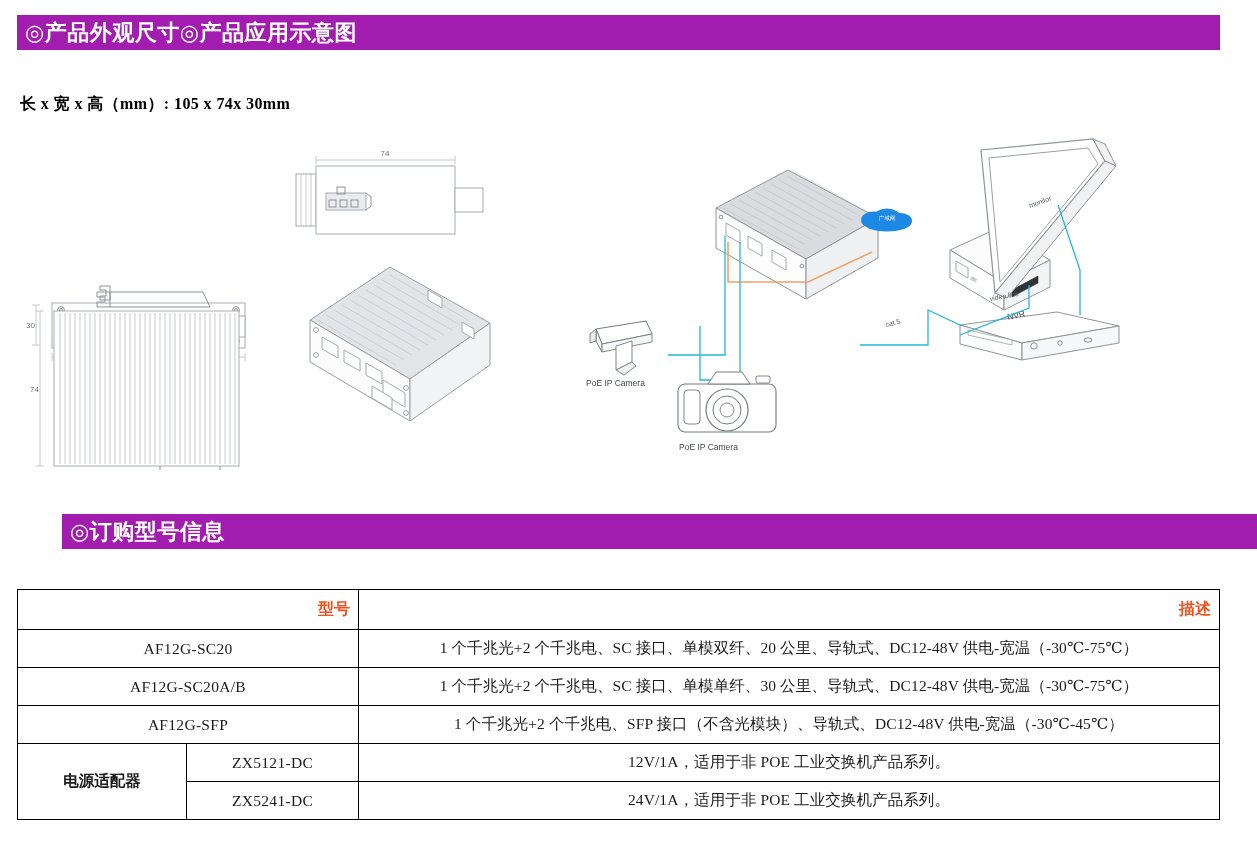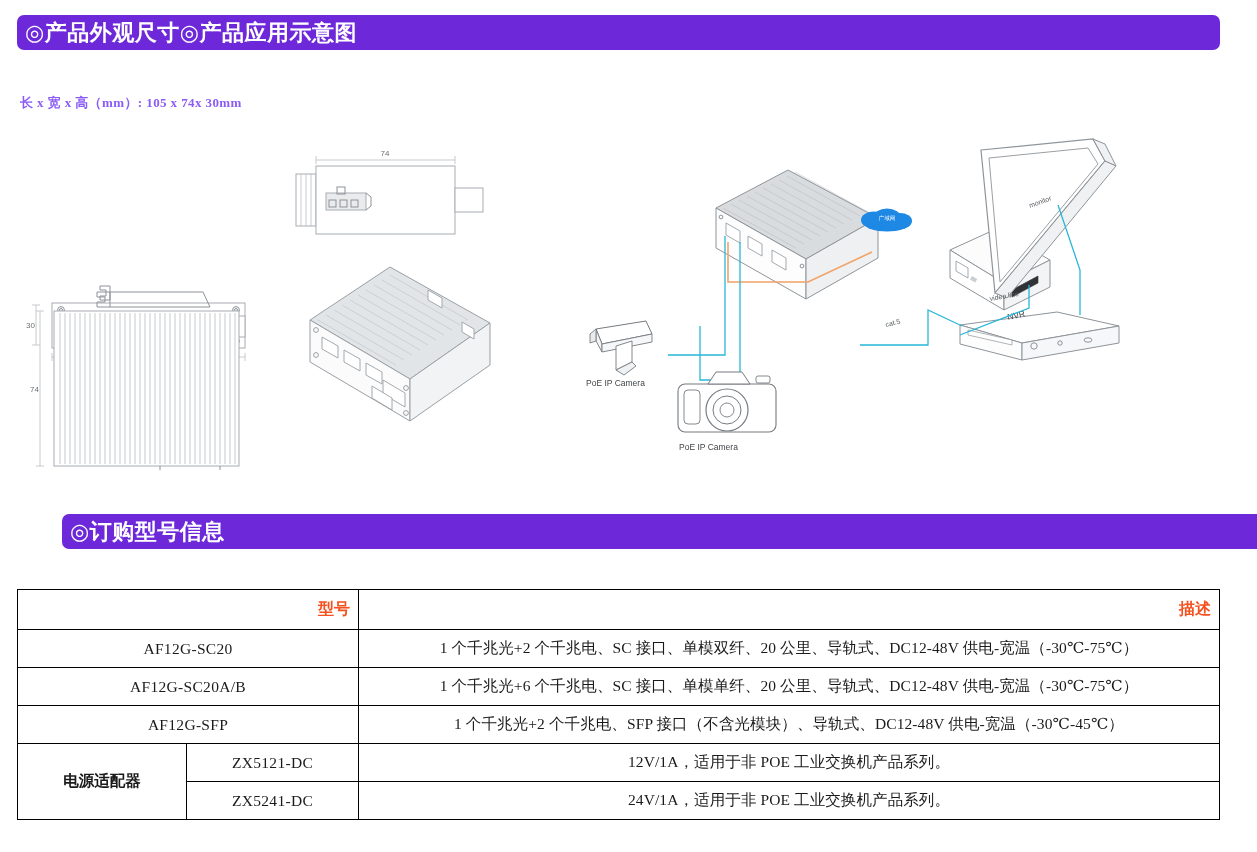--- a/index.html
+++ b/index.html
@@ -8,41 +8,40 @@
     width: 1257px; height: 852px;
     background: #ffffff;
     font-family: "Liberation Serif", "DejaVu Serif", serif;
     overflow: hidden;
   }
   .page { position: relative; width: 1257px; height: 852px; }
 
   
   .banner {
     position: absolute;
-    background: #6d28d9;
+    background: #a21caf;
     color: #ffffff;
     font-family: "Liberation Serif", "DejaVu Serif", serif;
     font-weight: bold;
     font-size: 22px;
     line-height: 35px;
     letter-spacing: 0.5px;
     padding: 0 0 0 8px;
     white-space: nowrap;
-    border-radius: 7px;
   }
   #banner-top  { left: 17px; top: 15px;  width: 1203px; height: 35px; }
   #banner-order{ left: 17px; top: 514px; width: 1203px; height: 35px; margin-left: 45px; }
 
   
   .dim-caption {
     position: absolute;
     left: 20px; top: 94px;
-    font-size: 13px;
+    font-size: 16px;
     font-weight: bold;
-    color: #8b5cf6;
+    color: #000000;
     letter-spacing: 0.4px;
     white-space: nowrap;
   }
 
   
   .draw-area { position: absolute; left: 0; top: 130px; width: 560px; height: 340px; }
   .photo-area { position: absolute; left: 560px; top: 130px; width: 697px; height: 340px; }
 
   svg { display: block; }
   .ln  { fill: none; stroke: #aeb3b8; stroke-width: 1; }
@@ -392,21 +391,21 @@
         <th>描述</th>
       </tr>
     </thead>
     <tbody>
       <tr>
         <td colspan="2" class="col-model">AF12G-SC20</td>
         <td class="col-desc">1 个千兆光+2 个千兆电、SC 接口、单模双纤、20 公里、导轨式、DC12-48V 供电-宽温（-30℃-75℃）</td>
       </tr>
       <tr>
         <td colspan="2" class="col-model">AF12G-SC20A/B</td>
-        <td class="col-desc">1 个千兆光+6 个千兆电、SC 接口、单模单纤、20 公里、导轨式、DC12-48V 供电-宽温（-30℃-75℃）</td>
+        <td class="col-desc">1 个千兆光+2 个千兆电、SC 接口、单模单纤、30 公里、导轨式、DC12-48V 供电-宽温（-30℃-75℃）</td>
       </tr>
       <tr>
         <td colspan="2" class="col-model">AF12G-SFP</td>
         <td class="col-desc">1 个千兆光+2 个千兆电、SFP 接口（不含光模块）、导轨式、DC12-48V 供电-宽温（-30℃-45℃）</td>
       </tr>
       <tr>
         <td rowspan="2" class="adapter-cell">电源适配器</td>
         <td class="col-model">ZX5121-DC</td>
         <td class="col-desc">12V/1A，适用于非 POE 工业交换机产品系列。</td>
       </tr>

